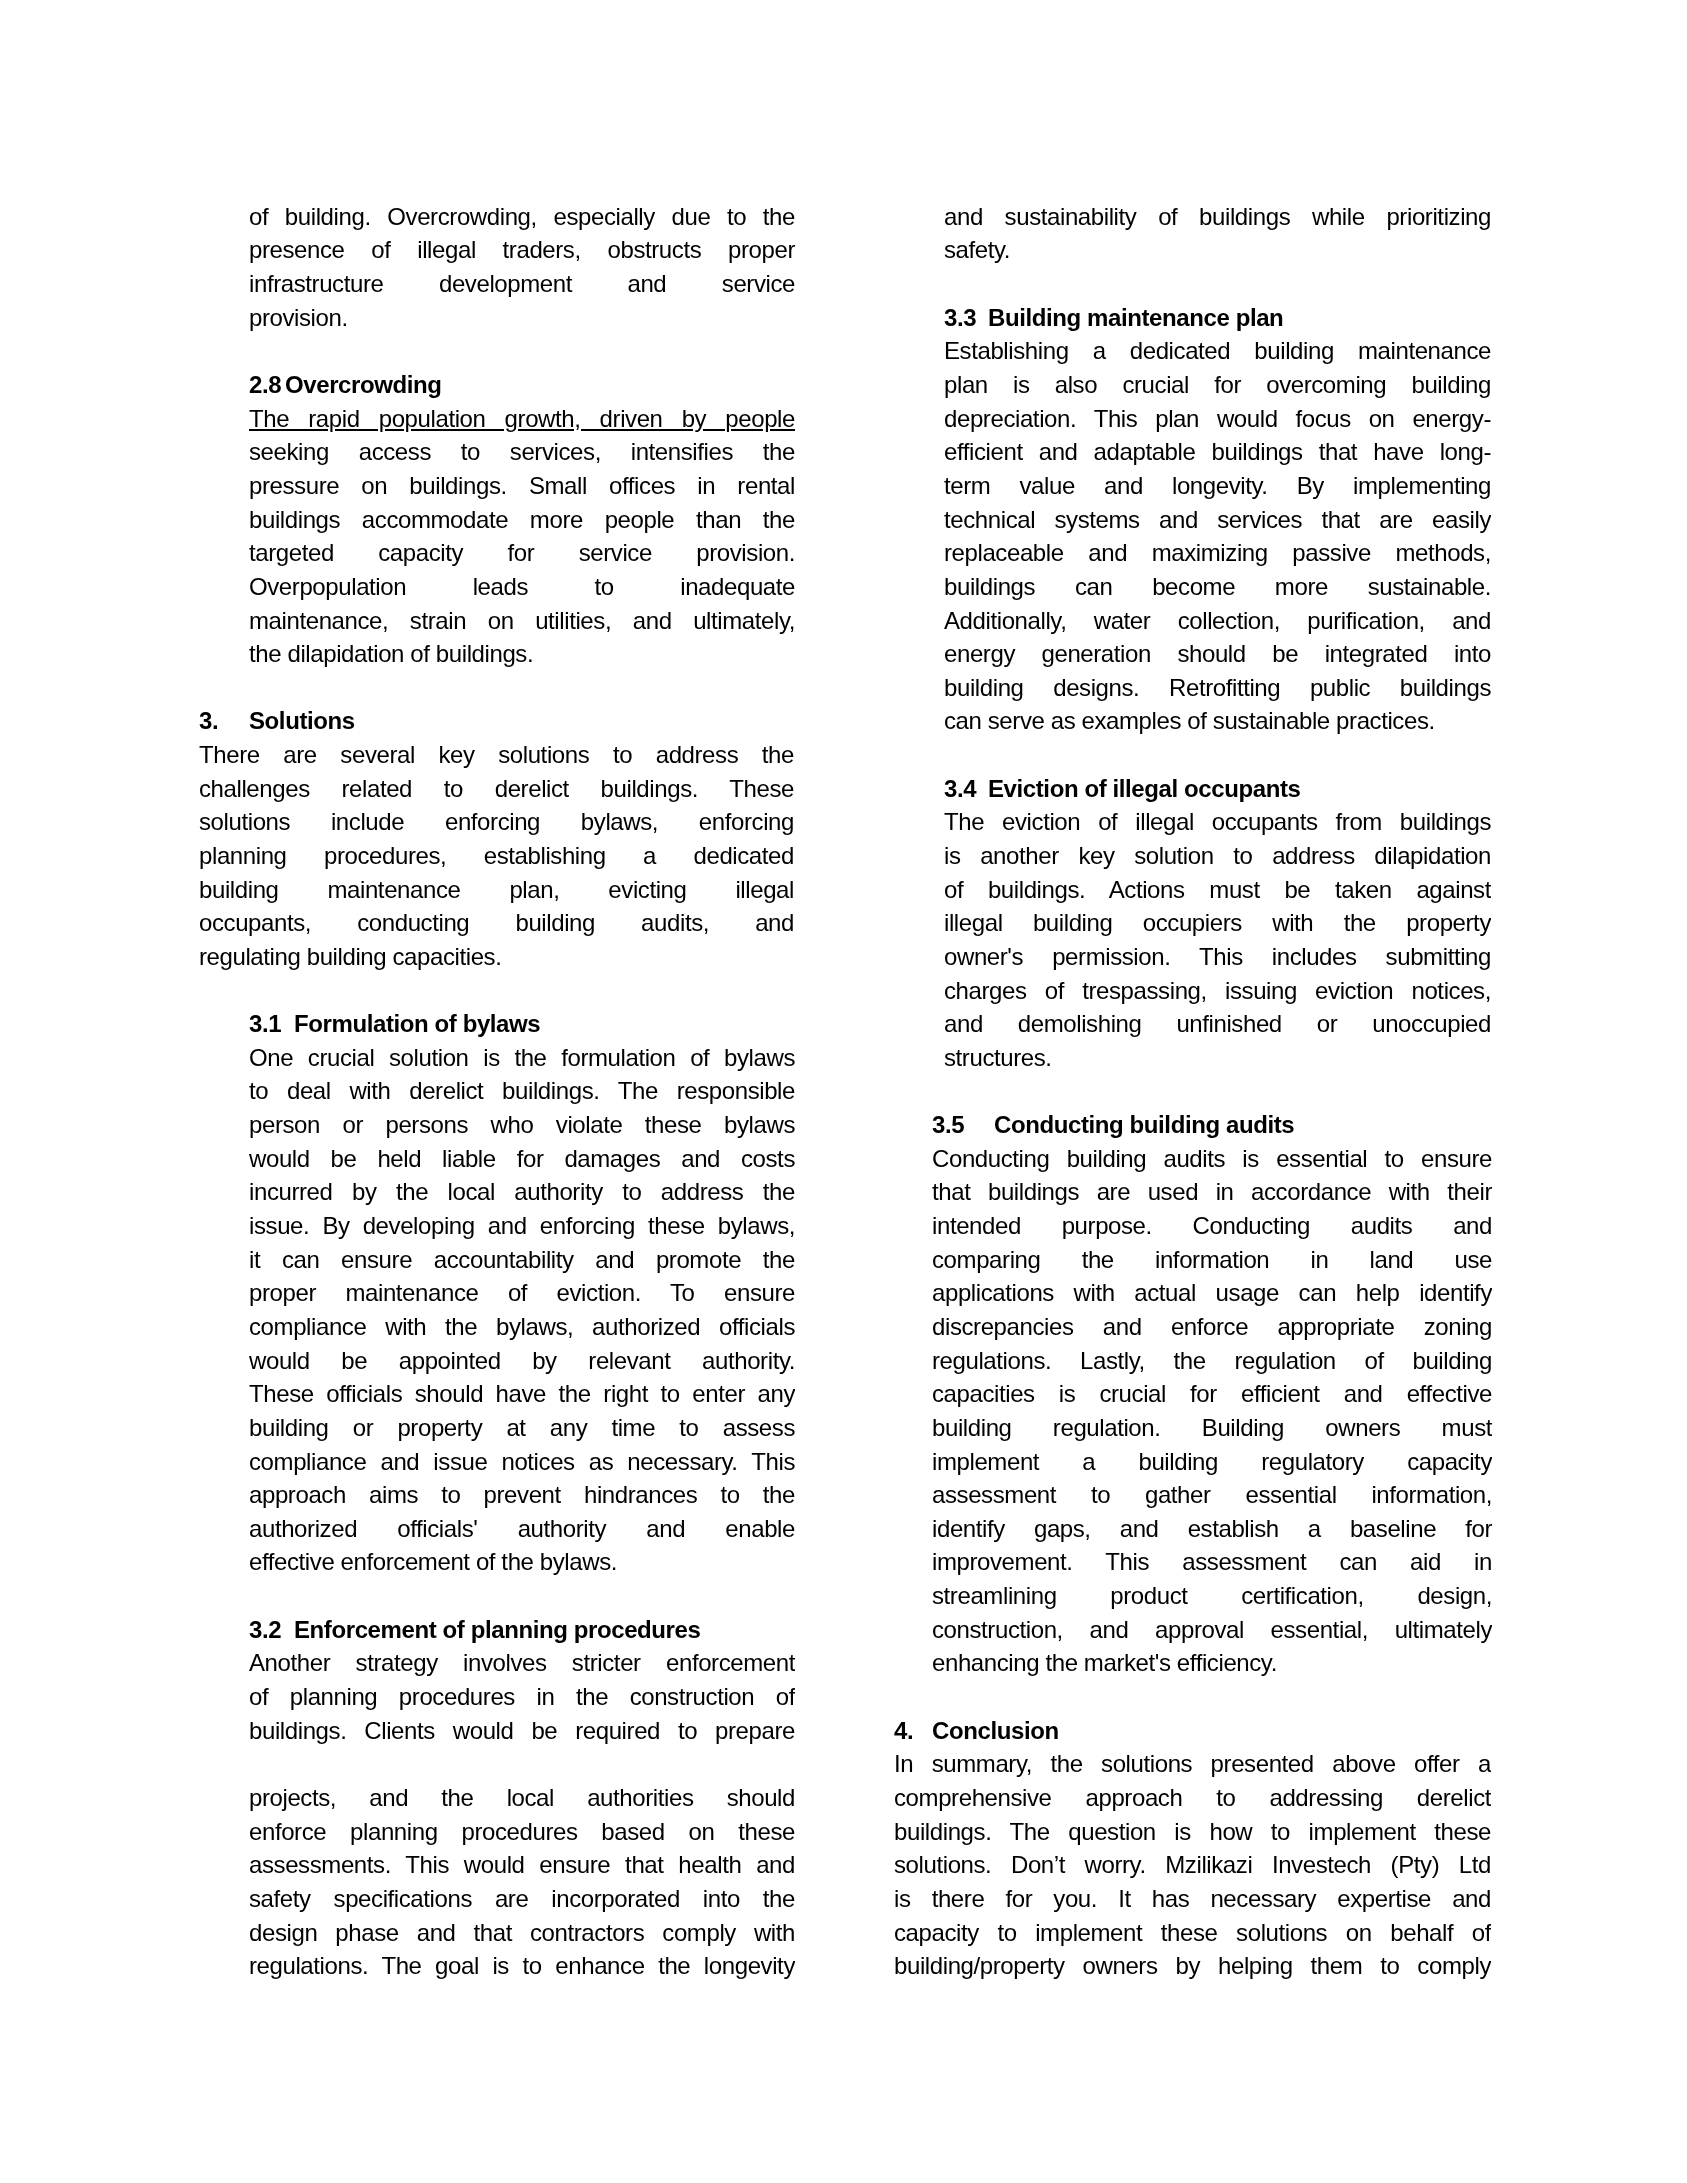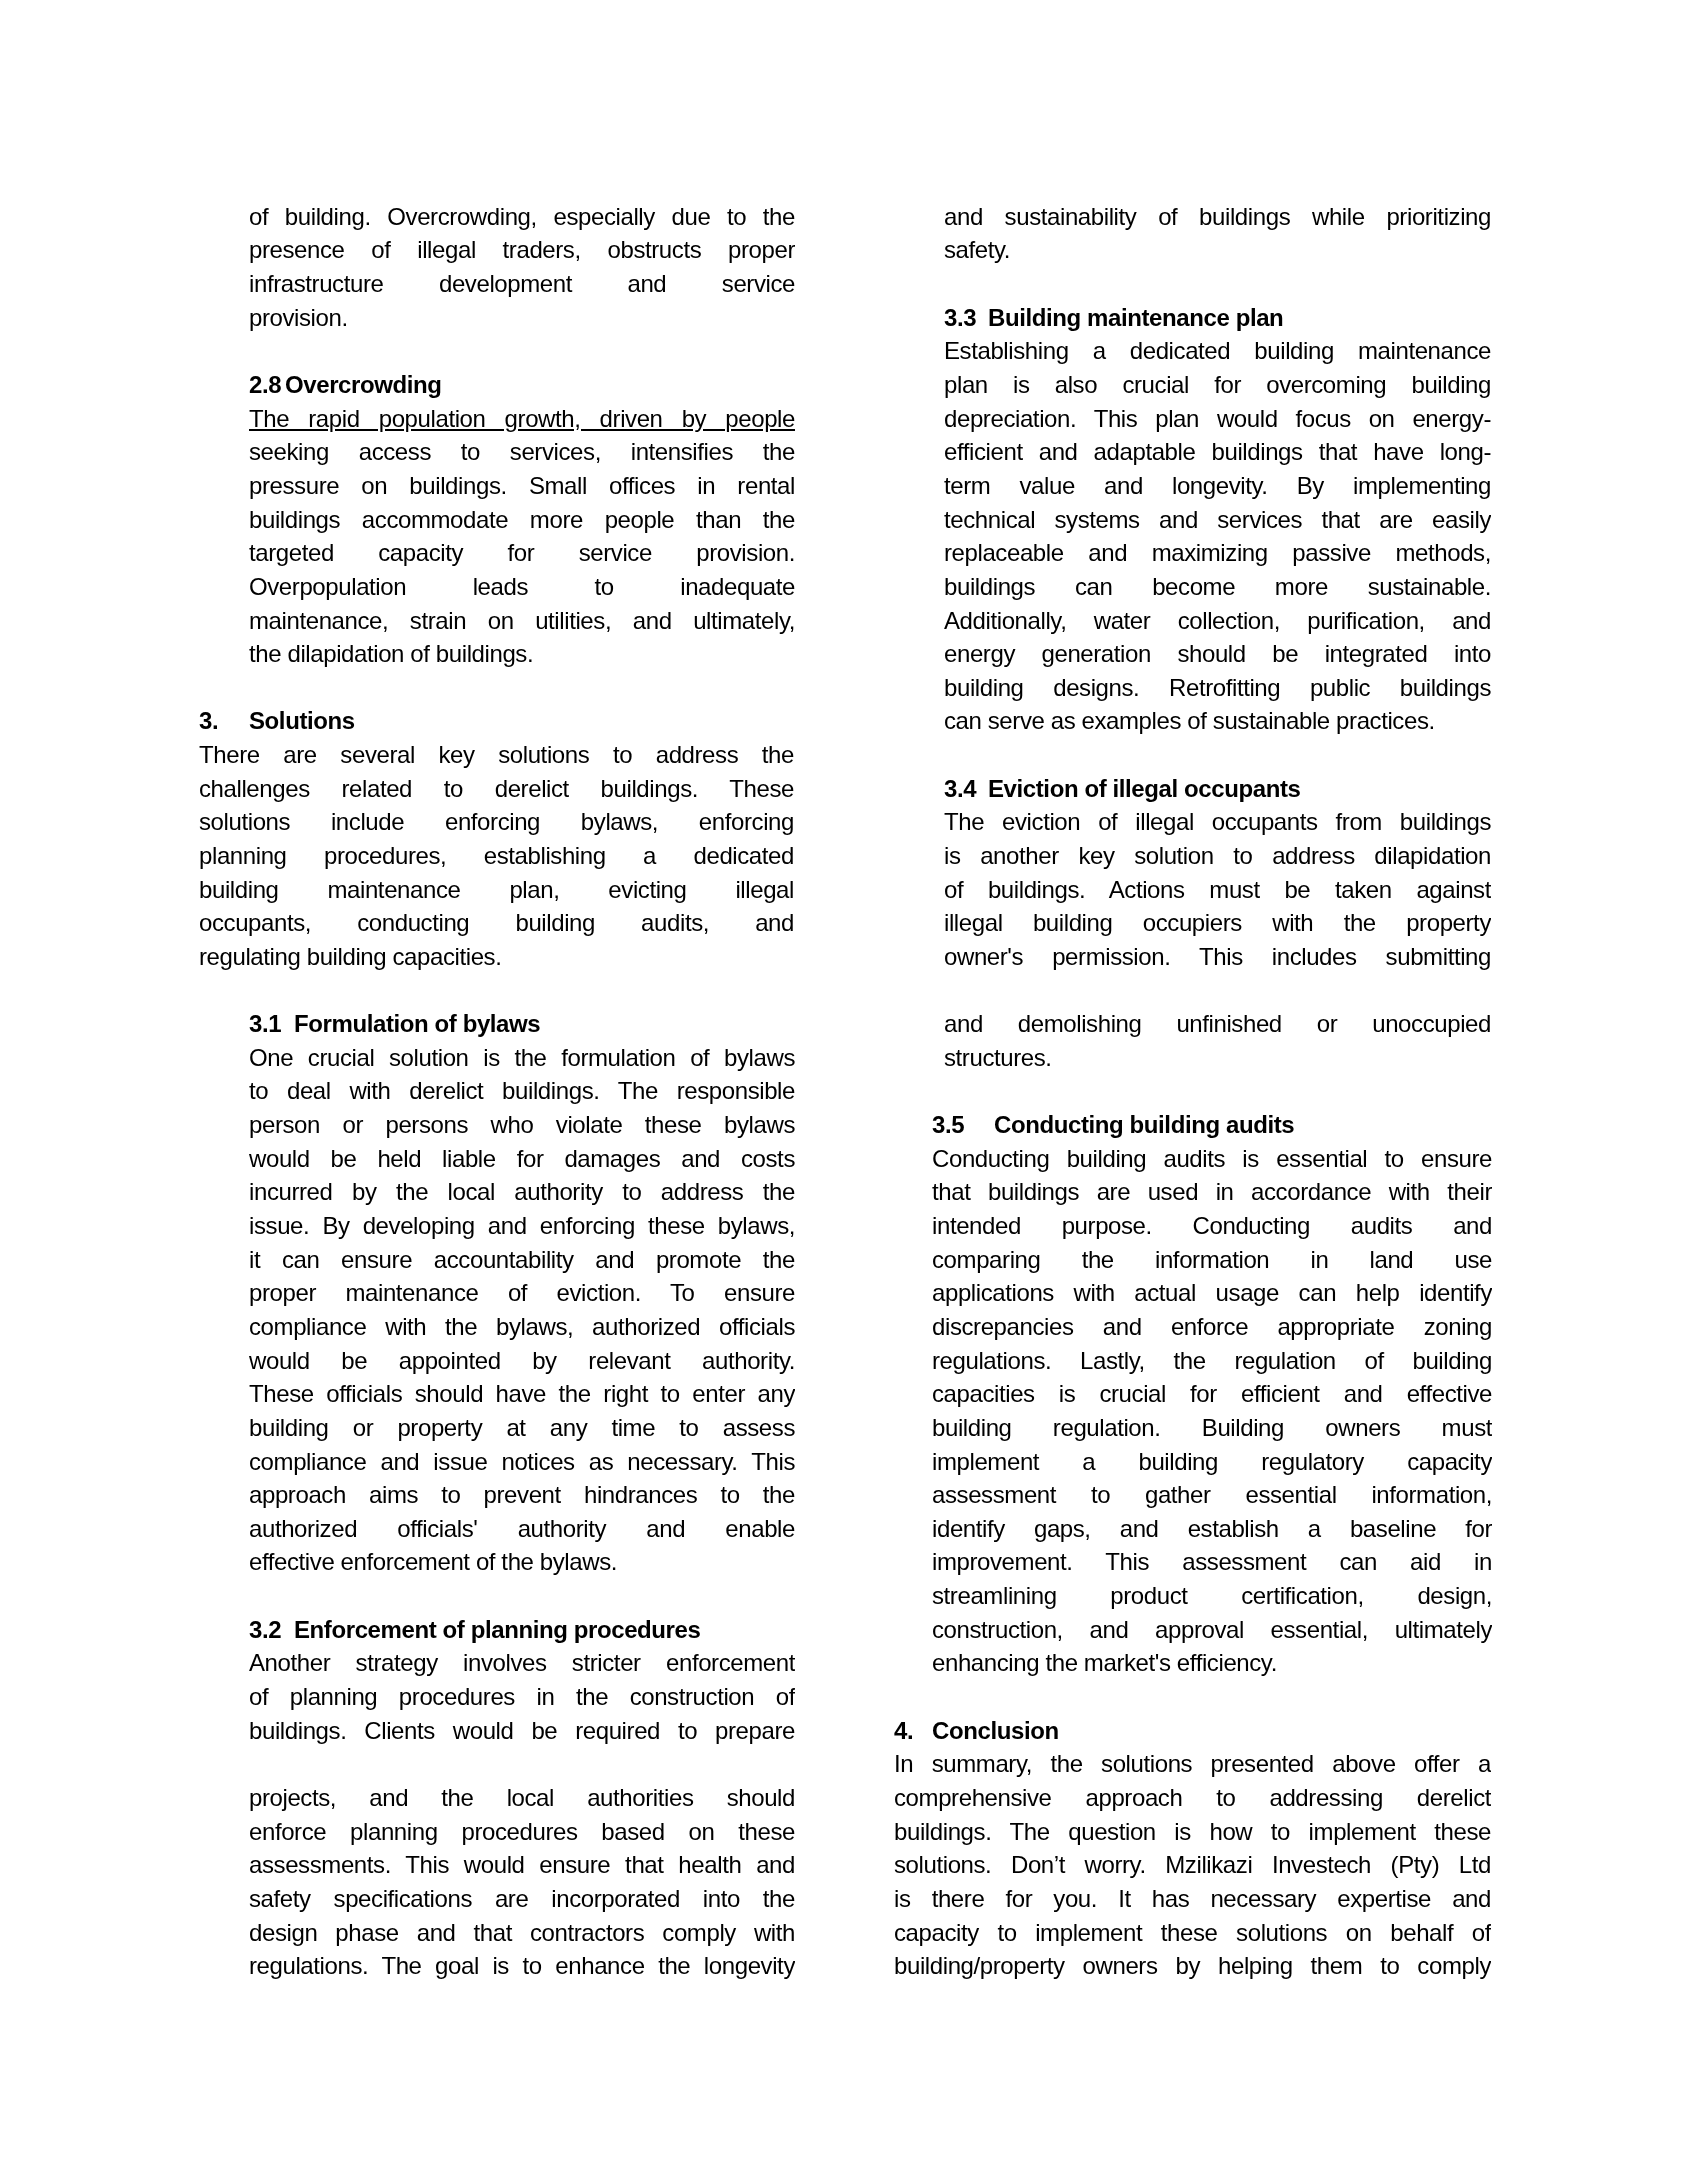--- a/index.html
+++ b/index.html
@@ -102,20 +102,21 @@
     <div class="ln" style="left: 944px; top: 704px; width: 547px;">can serve as examples of sustainable practices.</div>
     <div>
       <div class="ln bold" style="left: 944px; top: 772px;">3.4</div>
       <div class="ln bold" style="left: 988px; top: 772px;">Eviction of illegal occupants</div>
     </div>
     <div class="ln just" style="left: 944px; top: 805px; width: 547px;">The eviction of illegal occupants from buildings</div>
     <div class="ln just" style="left: 944px; top: 839px; width: 547px;">is another key solution to address dilapidation</div>
     <div class="ln just" style="left: 944px; top: 873px; width: 547px;">of buildings. Actions must be taken against</div>
     <div class="ln just" style="left: 944px; top: 906px; width: 547px;">illegal building occupiers with the property</div>
     <div class="ln just" style="left: 944px; top: 940px; width: 547px;">owner's permission. This includes submitting</div>
+    <div class="ln just" style="left: 944px; top: 974px; width: 547px;">charges of trespassing, issuing eviction notices,</div>
     <div class="ln just" style="left: 944px; top: 1007px; width: 547px;">and demolishing unfinished or unoccupied</div>
     <div class="ln" style="left: 944px; top: 1041px; width: 547px;">structures.</div>
     <div>
       <div class="ln bold" style="left: 932px; top: 1108px;">3.5</div>
       <div class="ln bold" style="left: 994px; top: 1108px;">Conducting building audits</div>
     </div>
     <div class="ln just" style="left: 932px; top: 1142px; width: 560px;">Conducting building audits is essential to ensure</div>
     <div class="ln just" style="left: 932px; top: 1175px; width: 560px;">that buildings are used in accordance with their</div>
     <div class="ln just" style="left: 932px; top: 1209px; width: 560px;">intended purpose. Conducting audits and</div>
     <div class="ln just" style="left: 932px; top: 1243px; width: 560px;">comparing the information in land use</div>

